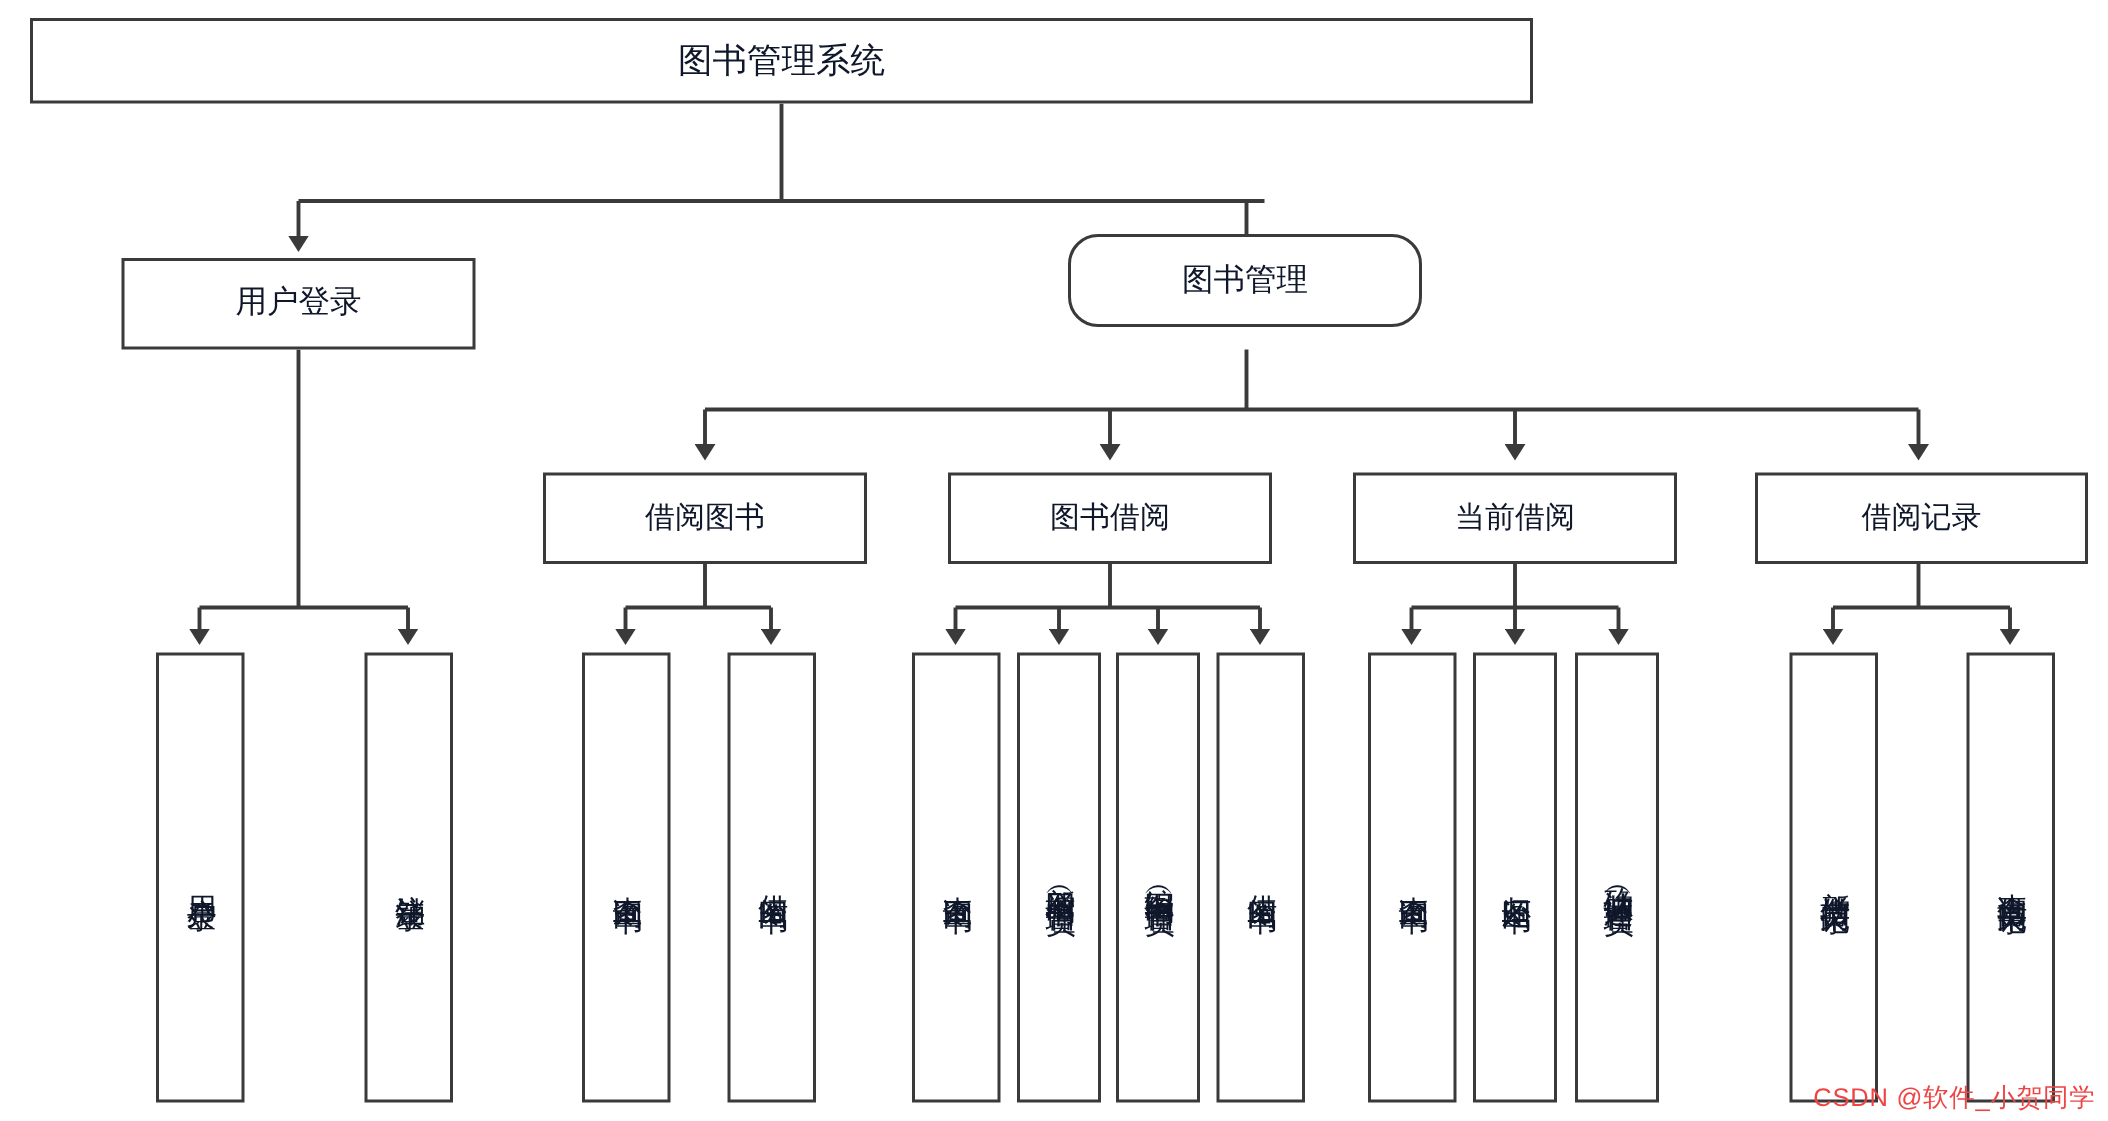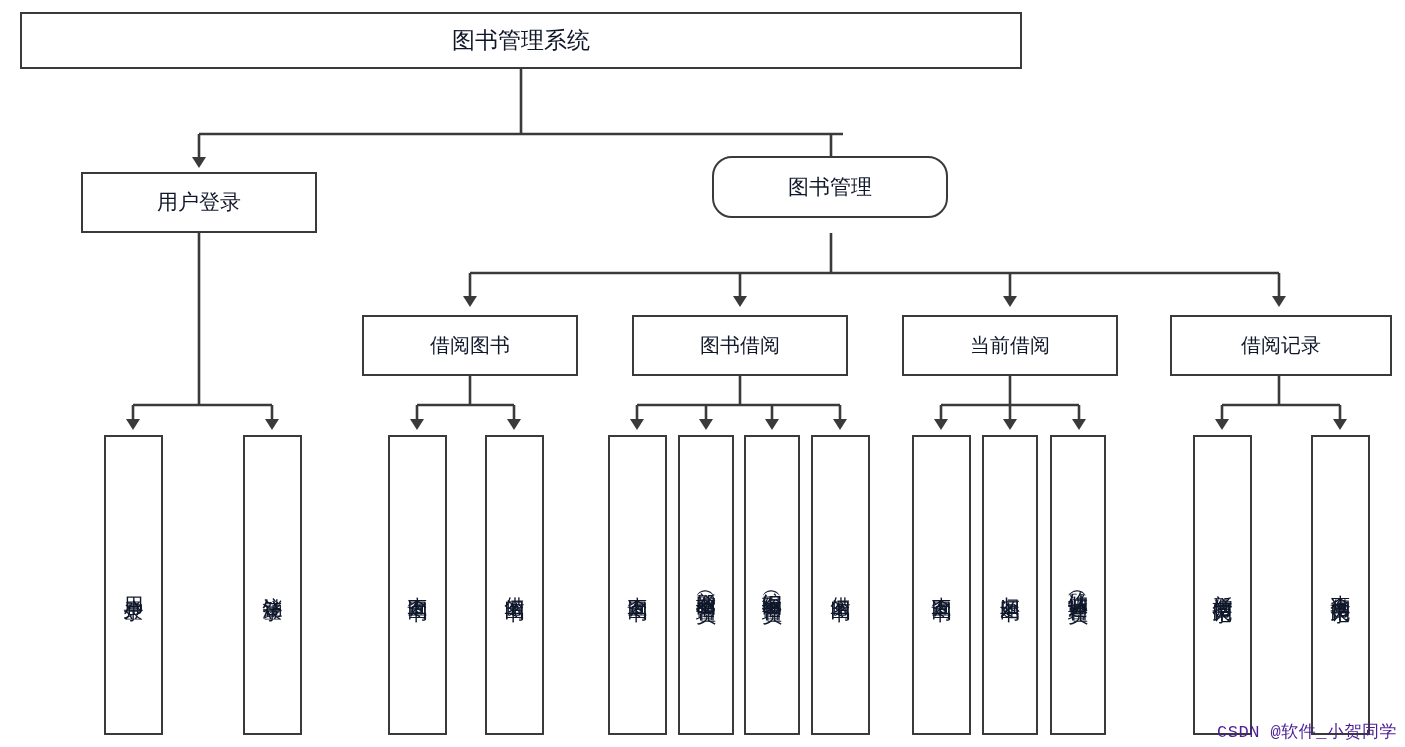--- a/index.html
+++ b/index.html
@@ -57,24 +57,23 @@
     writing-mode: vertical-rl;
     text-orientation: upright;
     white-space: normal;
     max-height: 100%;
   }
   .watermark {
     position: absolute;
     right: 8px;
     bottom: 4px;
     font-size: 17px;
-    color: #4c1d95;
+    color: #ef4444;
     letter-spacing: 0.5px;
     white-space: nowrap;
-    font-family: Liberation Mono, monospace;
   }
 </style>
 </head>
 <body>
 
 <div id="canvas">
 
   <svg class="wires" viewBox="0 0 1405 747">
     <defs>
       <marker id="arrow" markerWidth="12" markerHeight="14" refX="1" refY="7" orient="auto" markerUnits="userSpaceOnUse">

